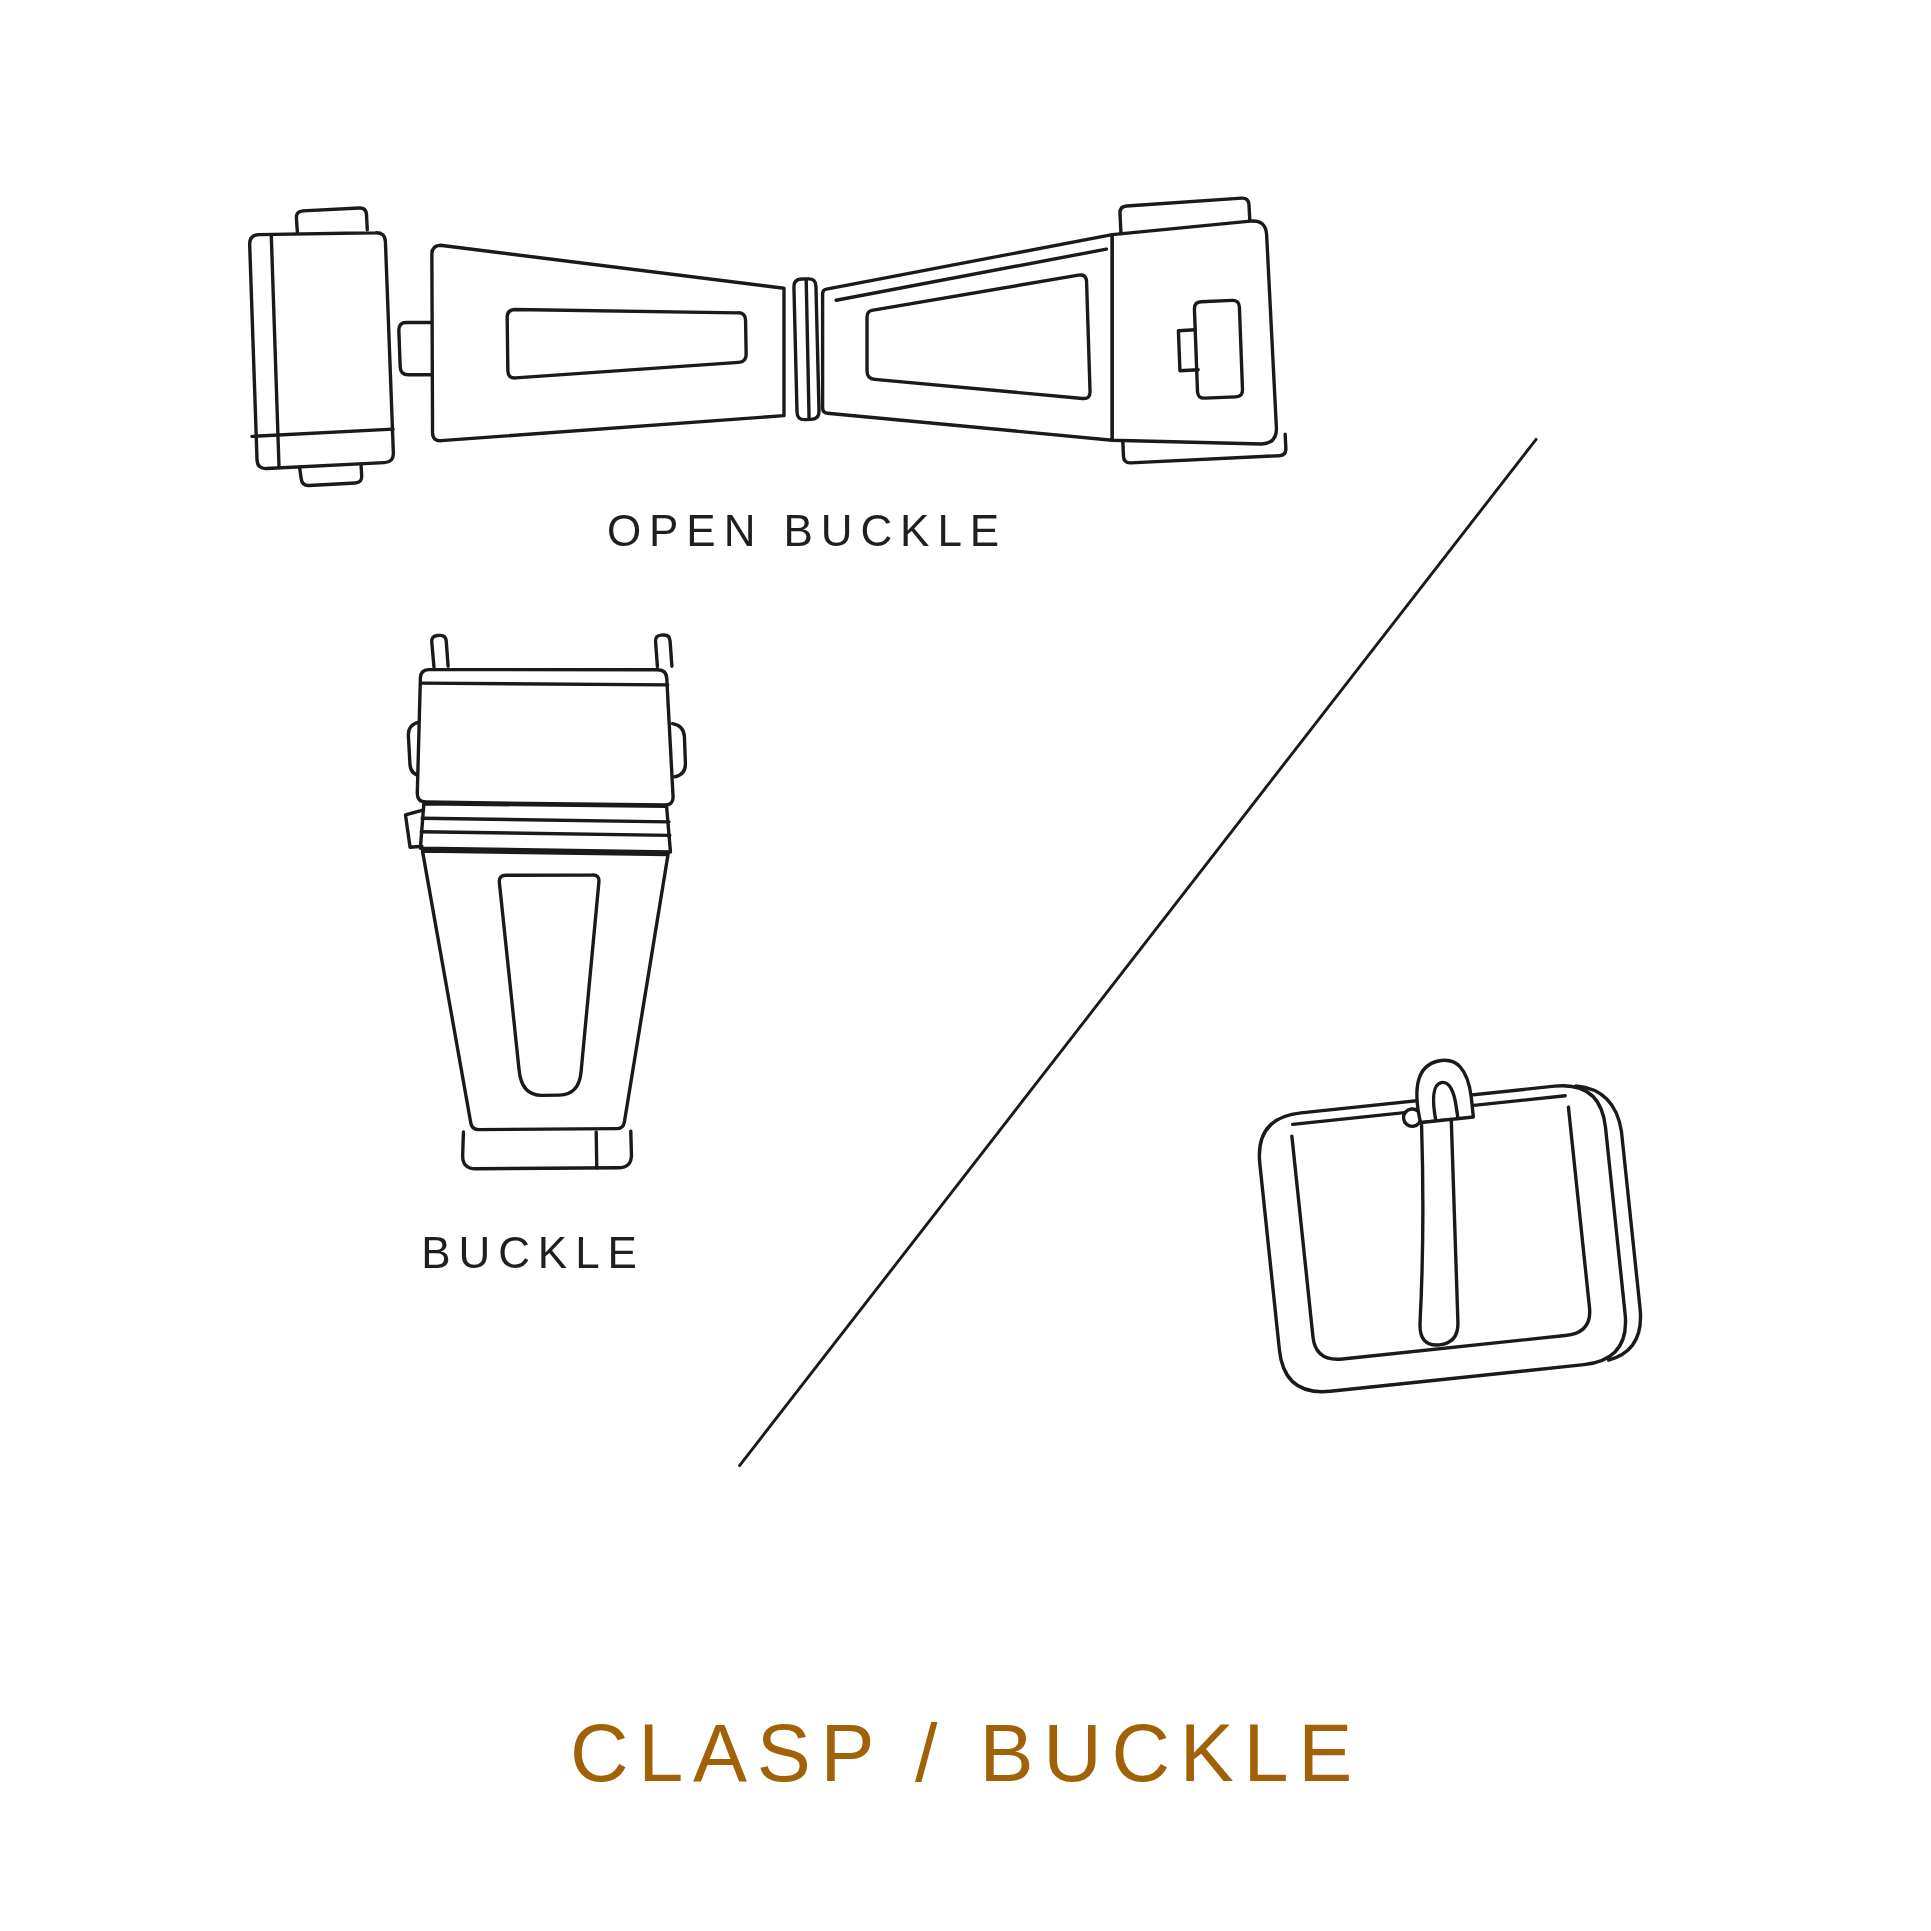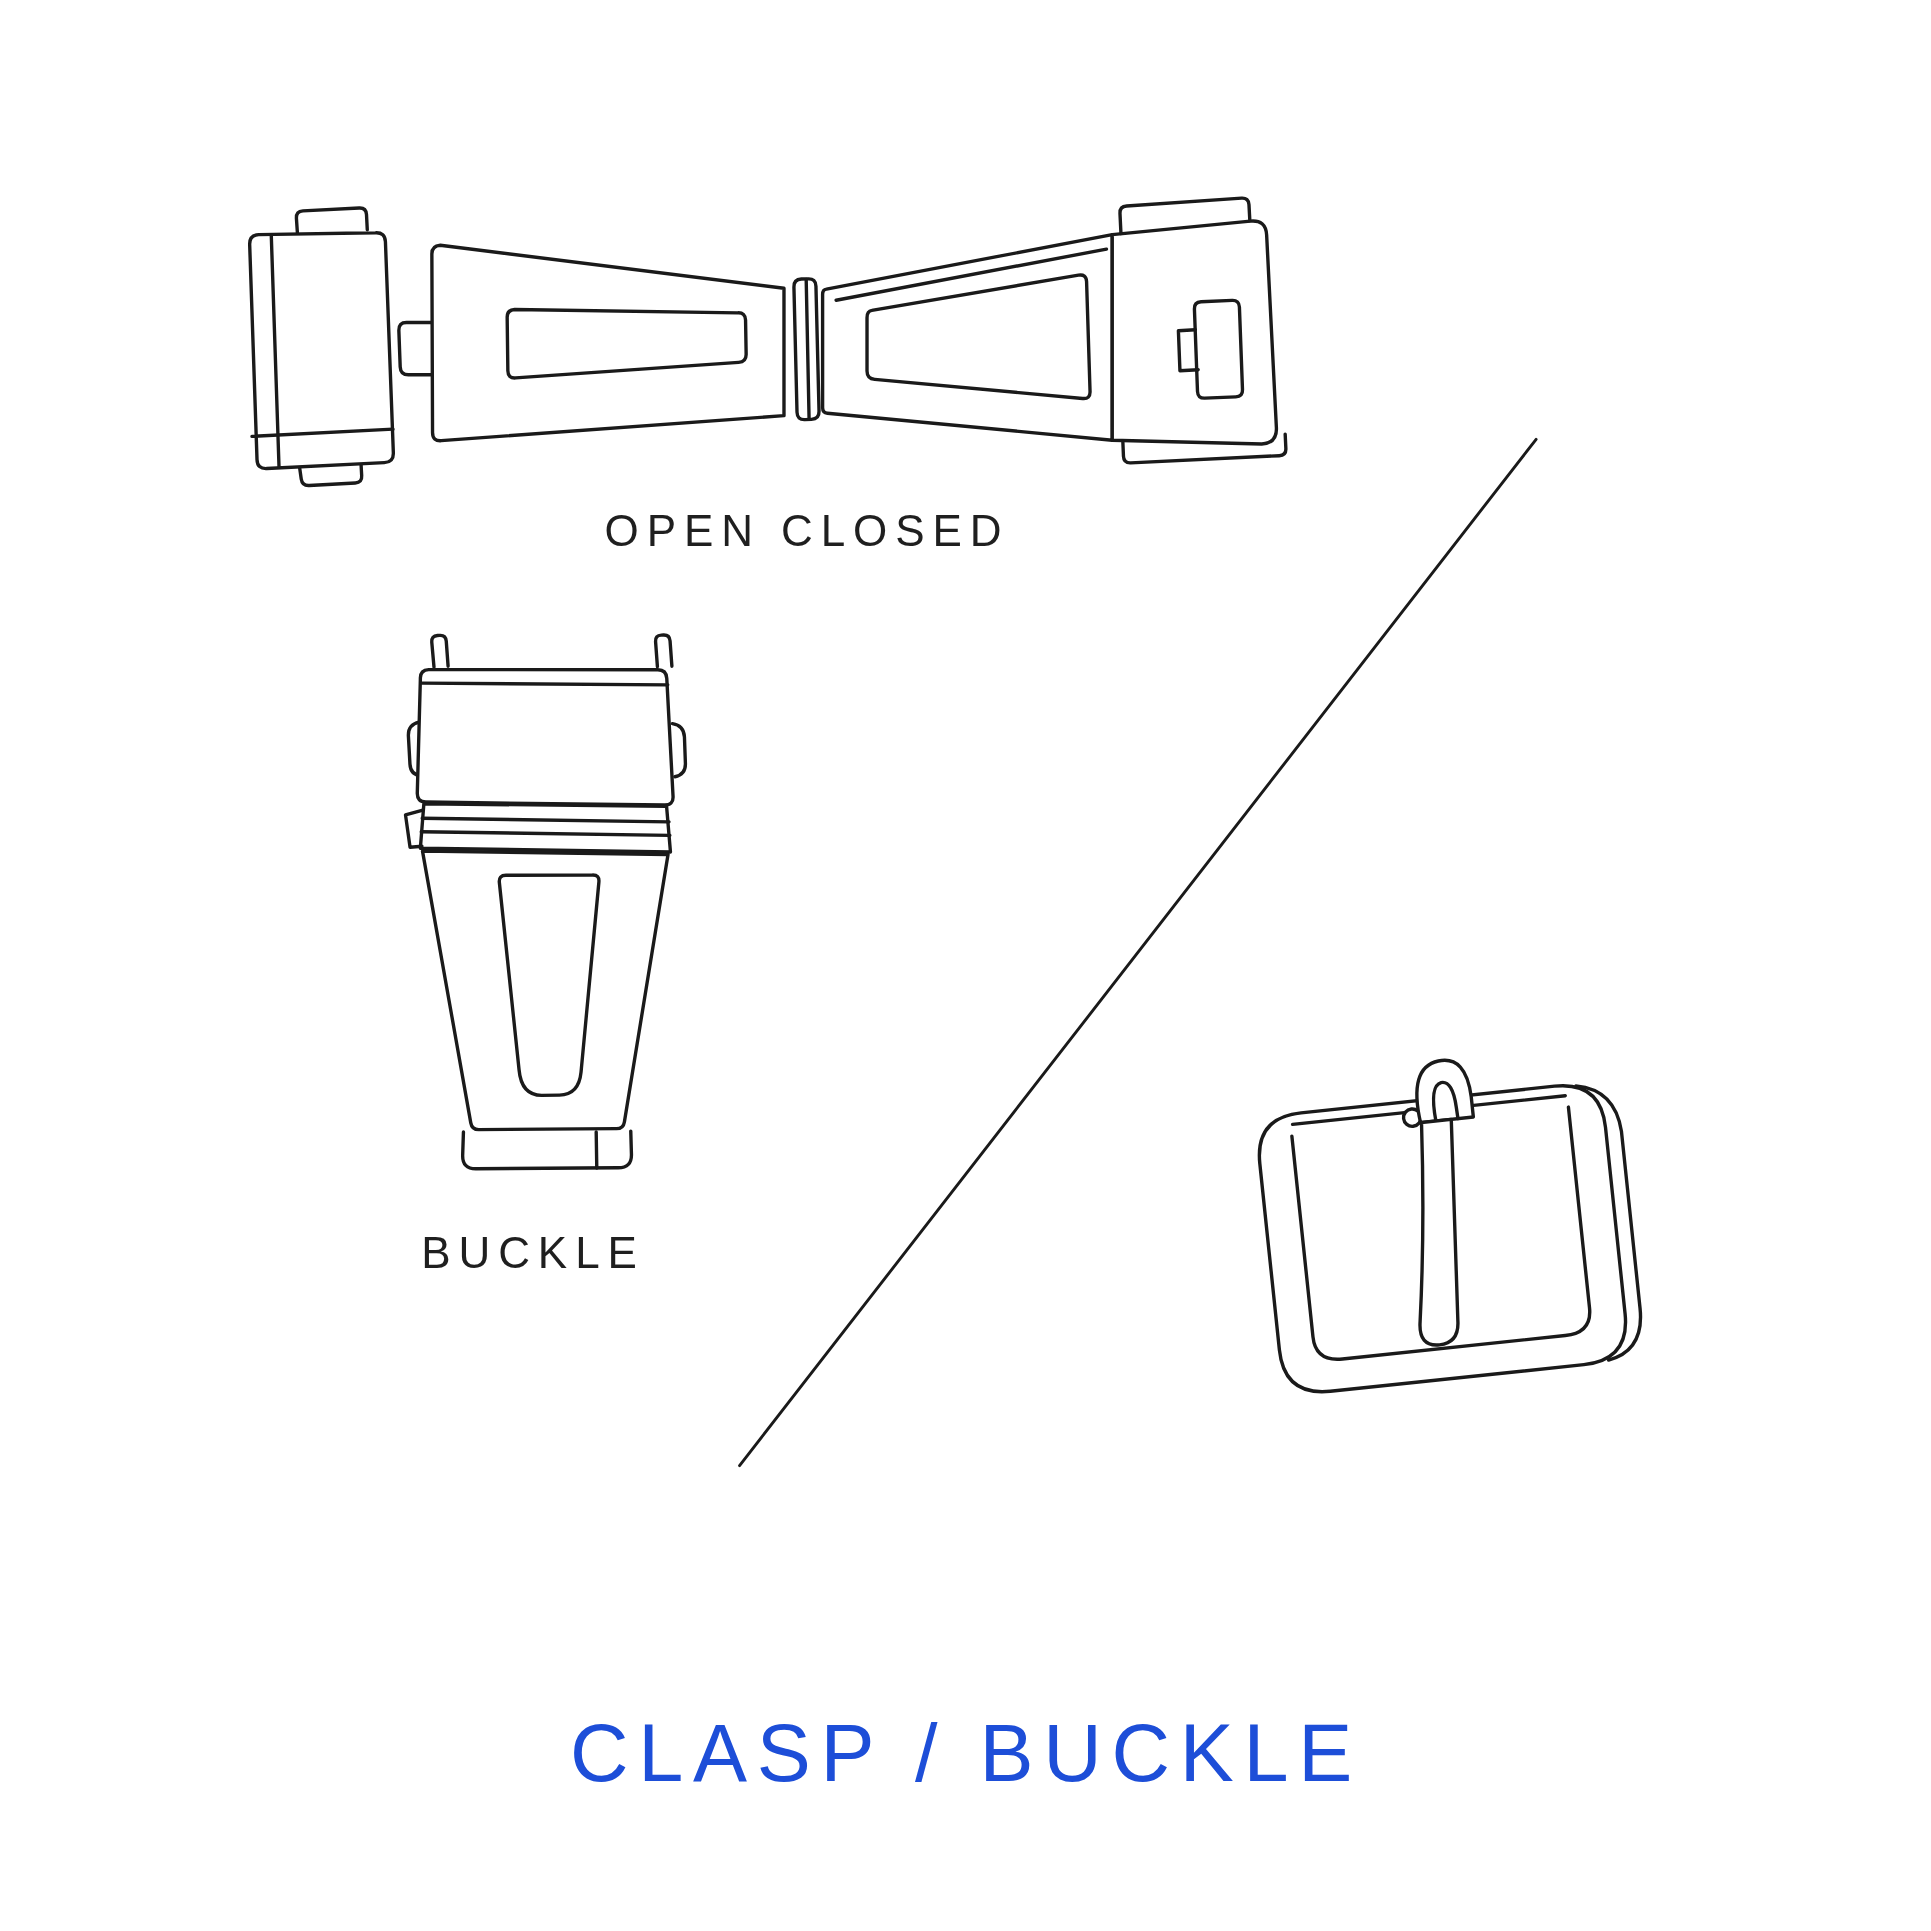--- a/index.html
+++ b/index.html
@@ -32,21 +32,21 @@
     font-weight: 400;
     letter-spacing: 0.18em;
     white-space: nowrap;
   }
   .open-clasp-label { left: 807px; top: 506px; }
   .closed-label { left: 533px; top: 1228px; }
   .title {
     position: absolute;
     left: 966px; top: 1707px;
     transform: translateX(-50%);
-    color: #1d4ed8;
+    color: #a16207;
     font-size: 81px;
     font-weight: 500;
     letter-spacing: 0.12em;
     white-space: nowrap;
   }
 </style>
 </head>
 <body>
 
 <div class="canvas">
@@ -119,19 +119,19 @@
 
       <circle class="fillw" cx="1476" cy="1155" r="9"></circle>
 
       <path class="fillw" d="M 1484 1161 Q 1477 1103 1509 1099.5 Q 1538 1096.5 1539 1140 L 1539 1161 Z"></path>
       <path d="M 1500 1161 Q 1497 1124 1509.5 1122 Q 1521.5 1121 1522.5 1149 L 1523 1161"></path>
 
       <path class="fillw" d="M 1485 1161 Q 1477 1270 1462 1366 Q 1457.5 1392 1479.5 1392 Q 1500 1392 1501 1369 Q 1508 1268 1516 1161 Z"></path>
     </g>
   </svg>
 
-  <div class="label open-clasp-label">OPEN CLOSED</div>
+  <div class="label open-clasp-label">OPEN BUCKLE</div>
 
   <div class="label closed-label">BUCKLE</div>
 
   <h1 class="title">CLASP / BUCKLE</h1>
 </div>
 
 
 </body></html>

